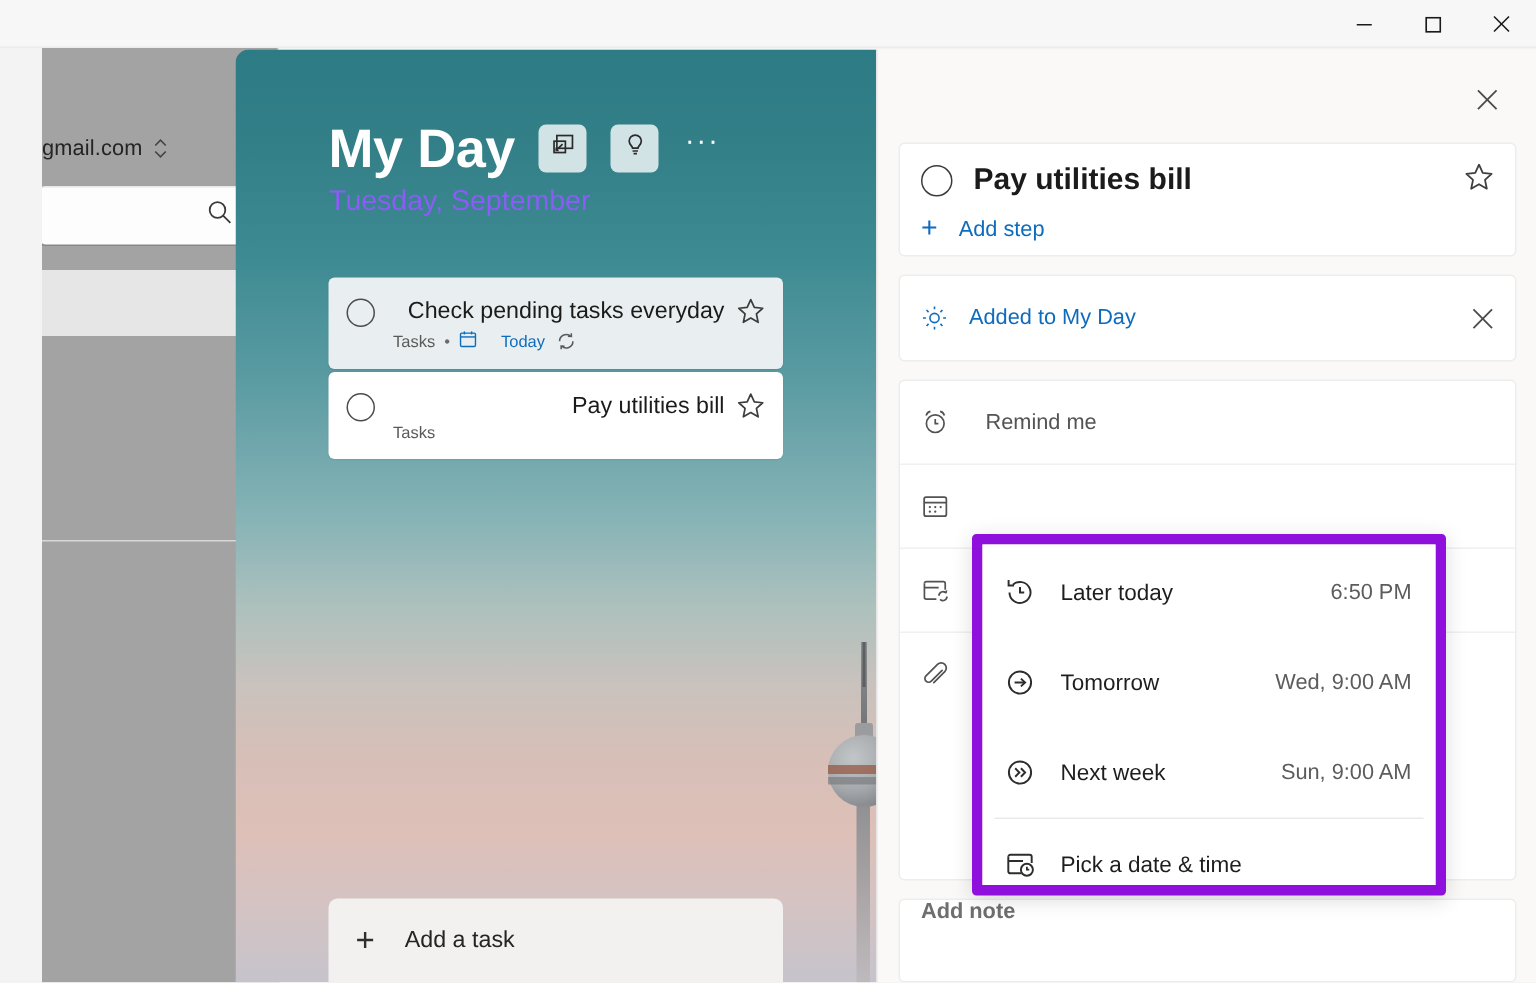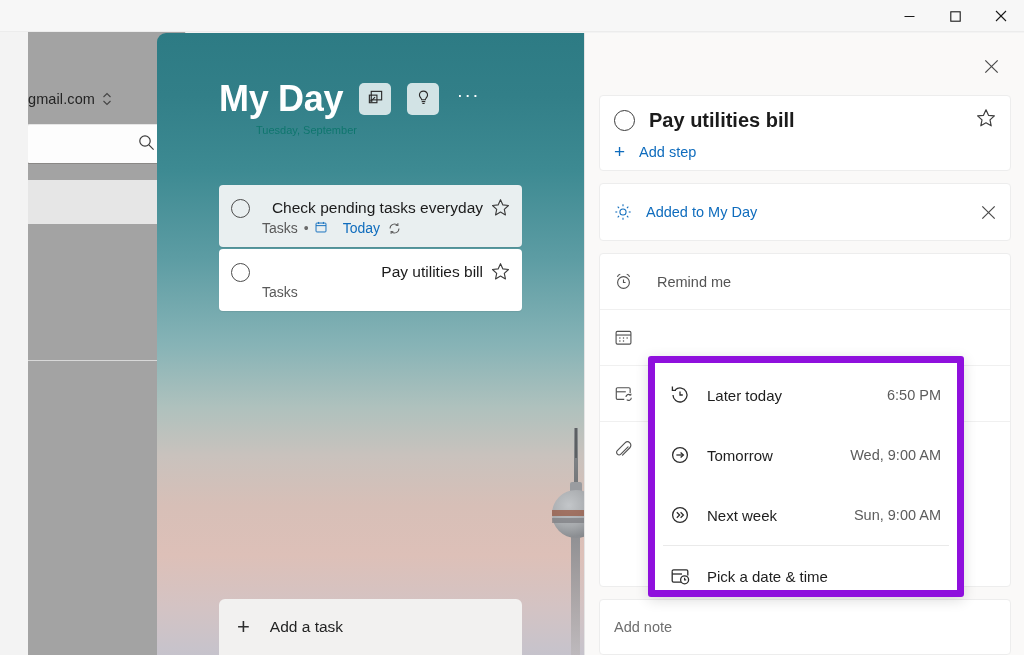--- a/index.html
+++ b/index.html
@@ -147,21 +147,21 @@
     display: flex; align-items: center; justify-content: center;
     color: #2b2b2b;
   }
   .hdr-more {
     width: 30px; height: 30px; margin-left: 14px;
     display: flex; align-items: center; justify-content: center;
     color: #ffffff; font-size: 19px; letter-spacing: 1.4px;
     padding-bottom: 9px;
   }
   .myday-date {
-    margin-top: 4px; font-size: 11px; color: #0f766e;
+    margin-top: 4px; font-size: 19px; color: #8b5cf6;
     white-space: nowrap; overflow: hidden; width: 175px;
   }
 
   .task-list { position: absolute; top: 152px; left: 62px; width: 303px; }
   .task-card {
     position: relative;
     background: #ffffff;
     border-radius: 4px;
     margin-bottom: 2px;
     padding: 12px 12px 11px 12px;
@@ -175,21 +175,21 @@
     margin-top: 2px; margin-right: 12px;
   }
   .task-main { flex: 1 1 auto; min-width: 0; }
   .task-title {
     font-size: 15.5px; color: #1b1b1b; line-height: 21px;
     margin-bottom: 2px;
     text-align: right;
   }
   .task-meta {
     display: flex; align-items: center; gap: 5px;
-    font-size: 14px; color: #5a5a5a; margin-top: 2px;
+    font-size: 11px; color: #5a5a5a; margin-top: 2px;
   }
   .task-meta .dot { color: #6b6b6b; margin: 0 1px; }
   .task-meta .due { color: #0f6cbd; display: flex; align-items: center; gap: 16px; }
   .task-meta .repeat { color: #5a5a5a; margin-left: 3px; display: flex; }
   .task-star {
     flex: 0 0 auto; margin-left: 8px; margin-top: 1px; color: #3d3d3d;
   }
 
   .add-task {
     position: absolute; left: 62px; bottom: 0; width: 303px; height: 56px;
@@ -249,21 +249,21 @@
   .prop-row {
     display: flex; align-items: center; height: 56px;
     padding: 0 14px; gap: 24px;
     border-bottom: 1px solid #f0f0f0;
   }
   .prop-row:last-child { border-bottom: none; }
   .prop-row .icon { color: #525252; display: flex; flex: 0 0 auto; }
   .prop-row .lbl { font-size: 14.5px; color: #545454; }
 
   #card-note { top: 566px; height: 56px; border-radius: 4px; }
-  .note-row { display: flex; align-items: center; height: 100%; padding: 0 14px; }
+  .note-row { display: flex; height: 100%; padding: 0 14px; font-weight: bold; }
   .note-row .ph { font-size: 14.5px; color: #6e6e6e; }
 
   
   .flyout-wrap {
     position: absolute; left: 648px; top: 356px;
     width: 316px; height: 241px;
     border: 7px solid #8f10dd;
     border-radius: 3px;
     background: #fef9c3;
     z-index: 30;

